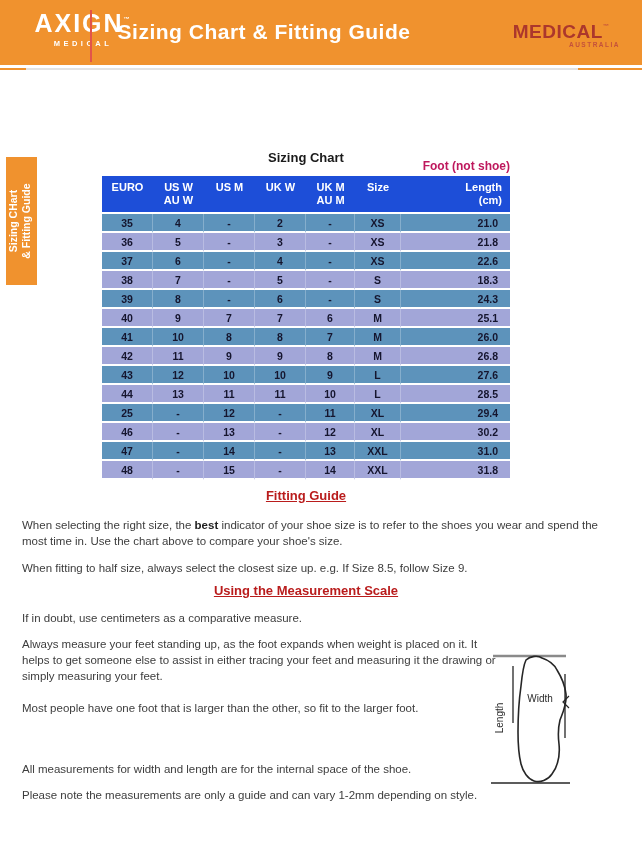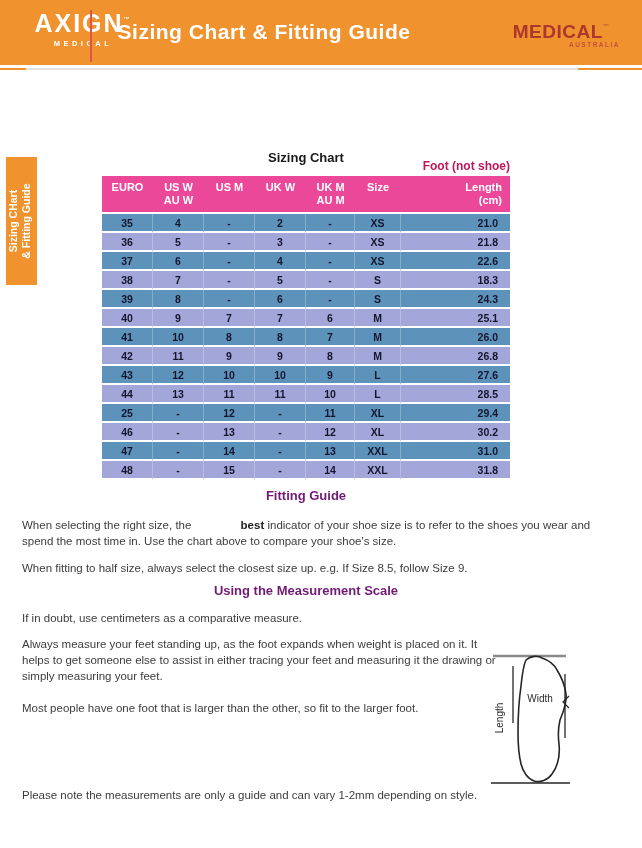--- a/index.html
+++ b/index.html
@@ -30,37 +30,37 @@
                  transform:translate(-50%,-50%) rotate(-90deg);
                  color:#fff;font-size:10.5px;font-weight:bold;text-align:center;line-height:13px;white-space:nowrap;}
 
   
   .chart-title{position:absolute;left:102px;top:150px;width:408px;text-align:center;
                font-size:13px;font-weight:bold;color:#1a1a1a;}
   .foot-note{position:absolute;left:102px;top:159px;width:408px;text-align:right;
              font-size:12px;font-weight:bold;color:#be185d;}
   .size-table{position:absolute;left:102px;top:176px;width:408px;
               border-collapse:separate;border-spacing:0;table-layout:fixed;}
-  .size-table th{background:#ec4899;color:#ffffff;font-size:11px;font-weight:bold;
+  .size-table th{background:#1d4ed8;color:#ffffff;font-size:11px;font-weight:bold;
                  vertical-align:top;padding:5px 0 0 0;height:31px;text-align:center;
                  border-bottom:2px solid #ffffff;}
   .size-table th div{line-height:13px;}
   .size-table th.len{text-align:right;padding-right:8px;}
   .size-table td{height:17px;border-bottom:2px solid #ffffff;text-align:center;
                  font-size:10.5px;font-weight:bold;color:#15152e;
                  border-right:1px solid rgba(255,255,255,0.25);padding:0;}
   .size-table td.len{border-right:none;text-align:right;padding-right:12px;}
   .size-table tbody tr:nth-child(odd) td{background:#5D93BB;}
   .size-table tbody tr:nth-child(even) td{background:#A2A6D8;}
 
   
   .h2{position:absolute;left:0;width:612px;text-align:center;
-      font-size:13px;font-weight:bold;color:#701a75;}
+      font-size:13px;font-weight:bold;color:#b91c1c;text-decoration:underline;}
   .para{position:absolute;left:22px;width:598px;font-size:11.5px;color:#3d3d3d;line-height:16px;}
-  .para b{color:#222;margin-left:46px;}
+  .para b{color:#222;}
 
   
   .foot-svg{position:absolute;left:486px;top:646px;}
   .foot-svg text{font-family:"Liberation Sans",sans-serif;font-size:10px;fill:#2b2b2b;}
 </style>
 </head>
 <body>
 
 <div class="page">
 
@@ -259,20 +259,21 @@
   </table>
 
   <div class="h2" style="top:488px">Fitting Guide</div>
   <div class="para" style="top:517px"><span>When selecting the right size, the </span><b>best</b><span> indicator of your shoe size is to refer to the shoes you wear and spend the most time in. Use the chart above to compare your shoe's size.</span></div>
   <div class="para" style="top:560px">When fitting to half size, always select the closest size up. e.g. If Size 8.5, follow Size 9.</div>
 
   <div class="h2" style="top:583px">Using the Measurement Scale</div>
   <div class="para" style="top:610px">If in doubt, use centimeters as a comparative measure.</div>
   <div class="para" style="top:636px;width:478px">Always measure your feet standing up, as the foot expands when weight is placed on it. It helps to get someone else to assist in either tracing your feet and measuring it the drawing or simply measuring your feet.</div>
   <div class="para" style="top:700px">Most people have one foot that is larger than the other, so fit to the larger foot.</div>
+  <div class="para" style="top:761px">All measurements for width and length are for the internal space of the shoe.</div>
   <div class="para" style="top:787px;width:545px">Please note the measurements are only a guide and can vary 1-2mm depending on style.</div>
 
   <svg class="foot-svg" width="154" height="158" viewBox="0 0 154 158">
     <line x1="7" y1="10" x2="80" y2="10" stroke="#8a8a8a" stroke-width="2.5"></line>
     <path fill="none" stroke="#262626" stroke-width="1.6" stroke-linejoin="round" d="M 40 14
          C 44 10, 52 9, 56 12
          C 62 14, 68 18, 71 24
          C 76 32, 79 40, 80 48
          C 81 58, 77 66, 74 74
          C 72 82, 72 90, 73 98

